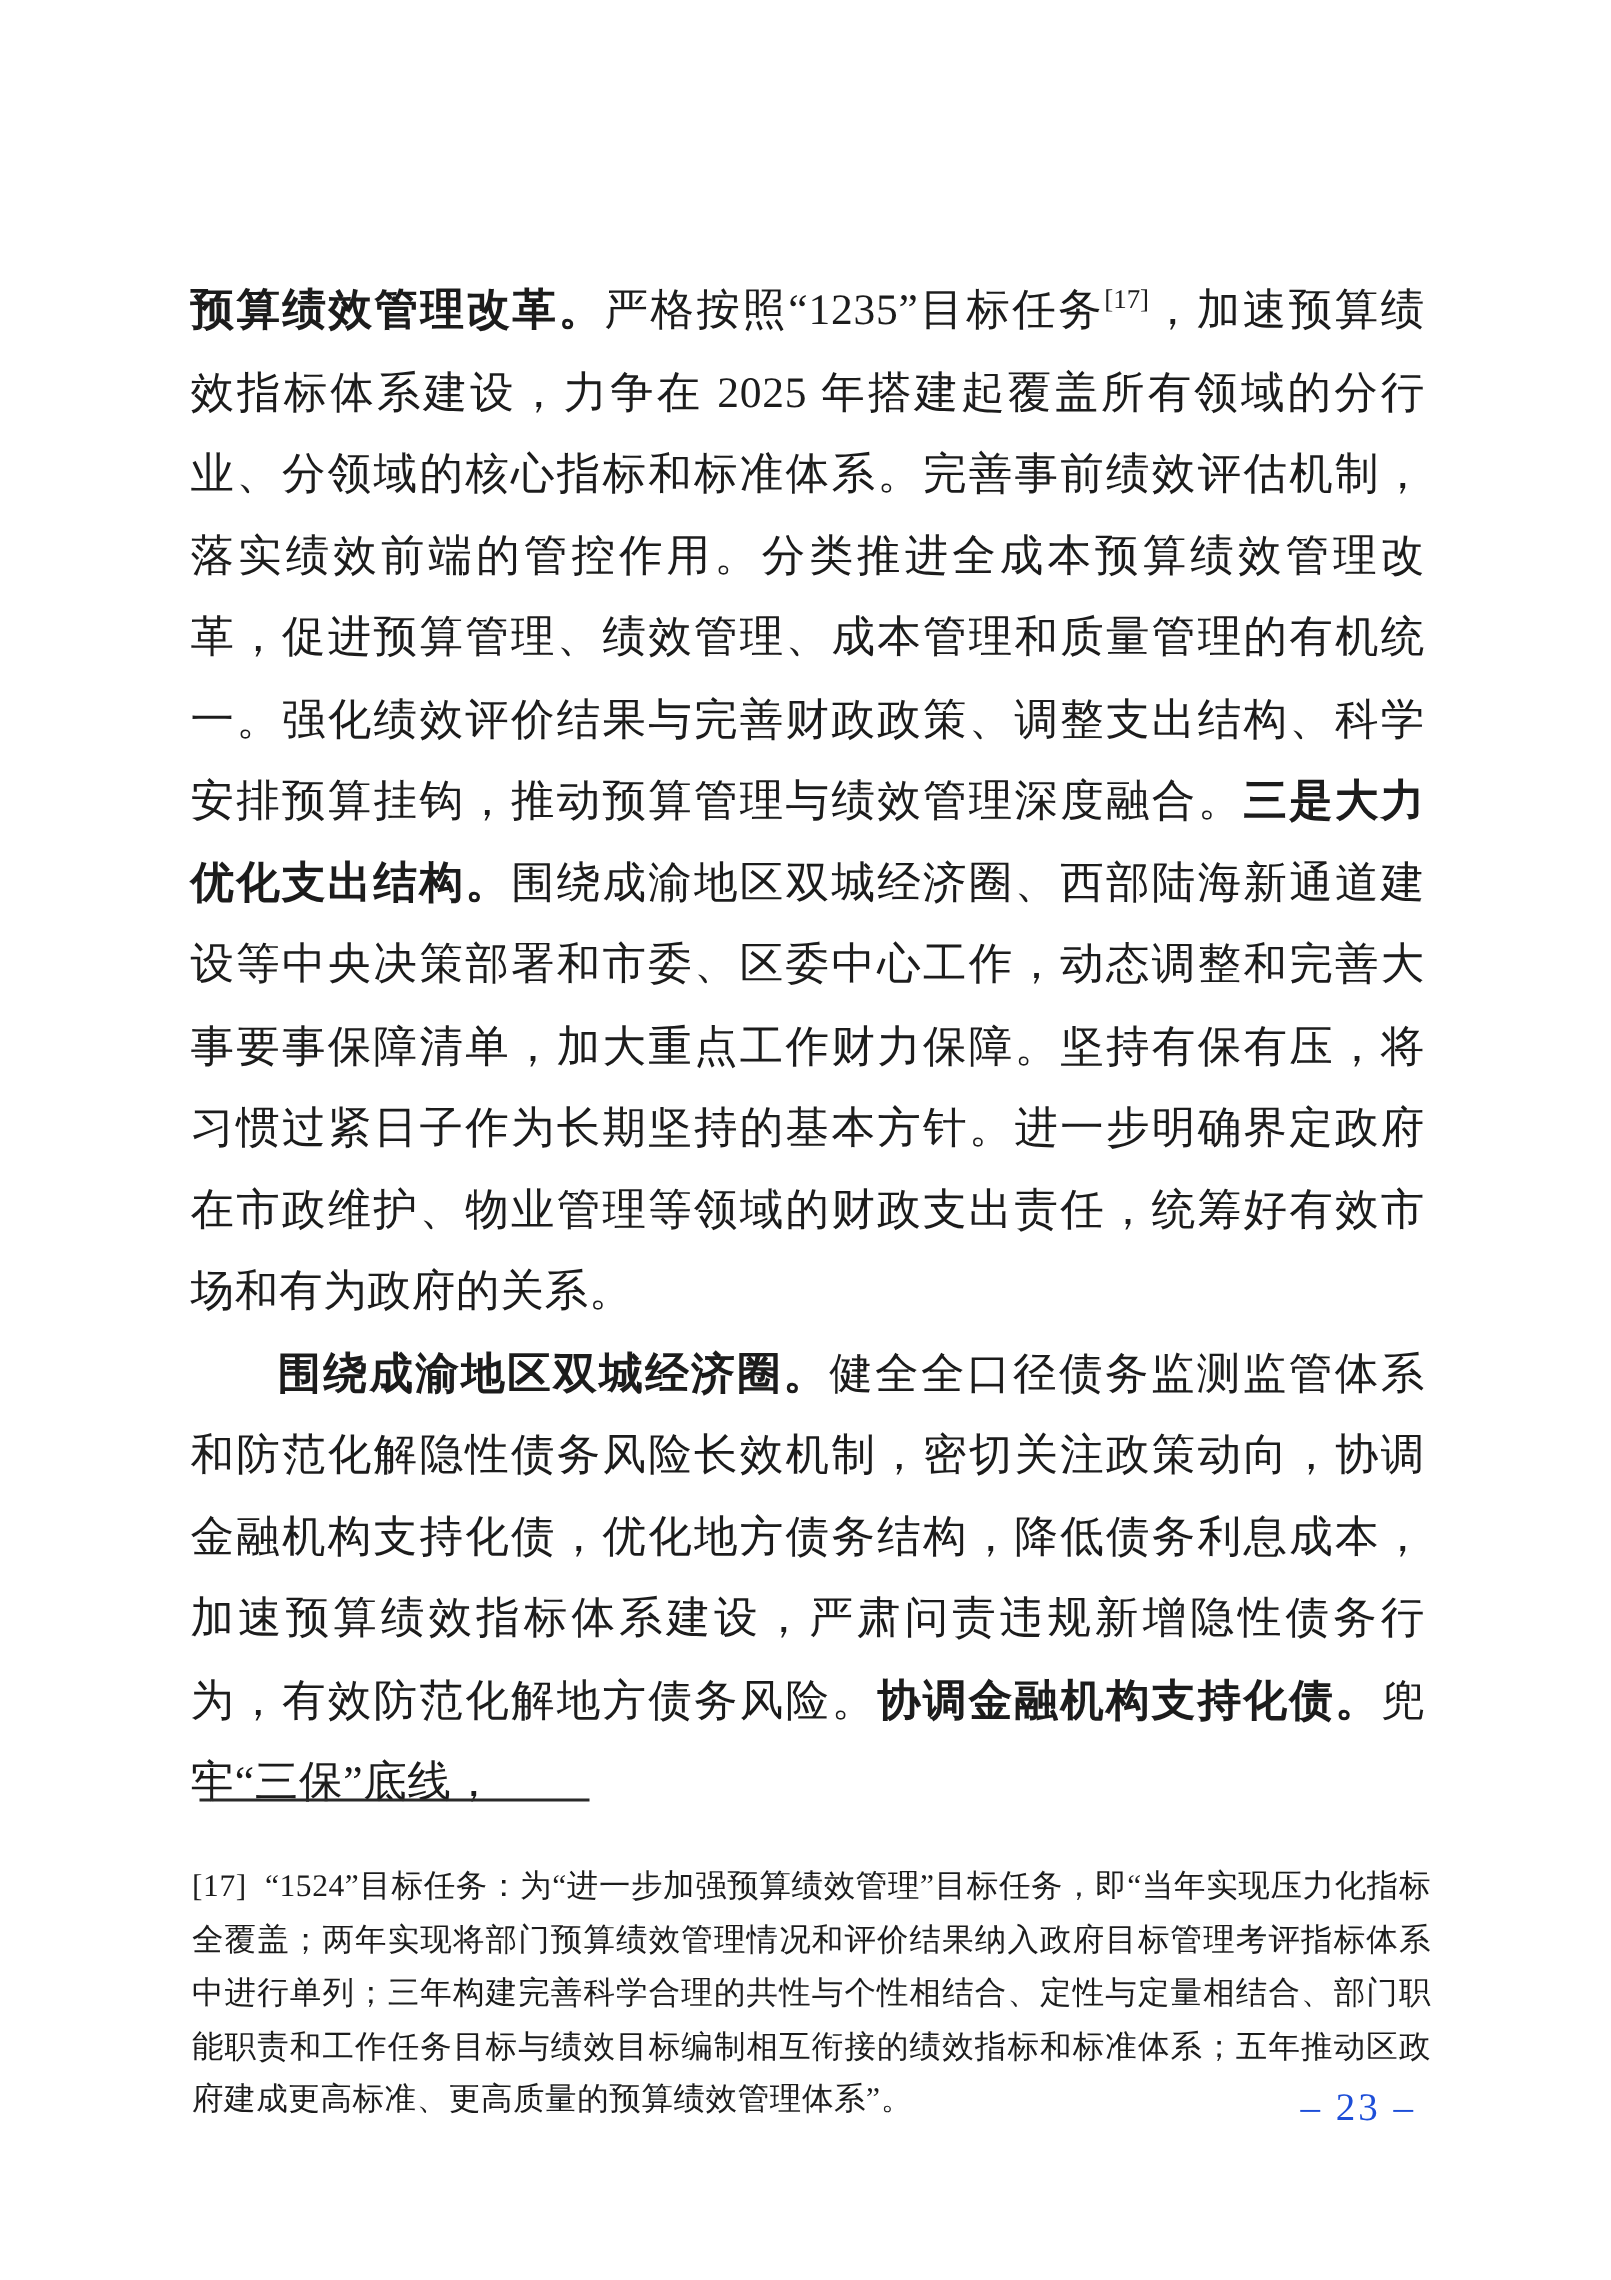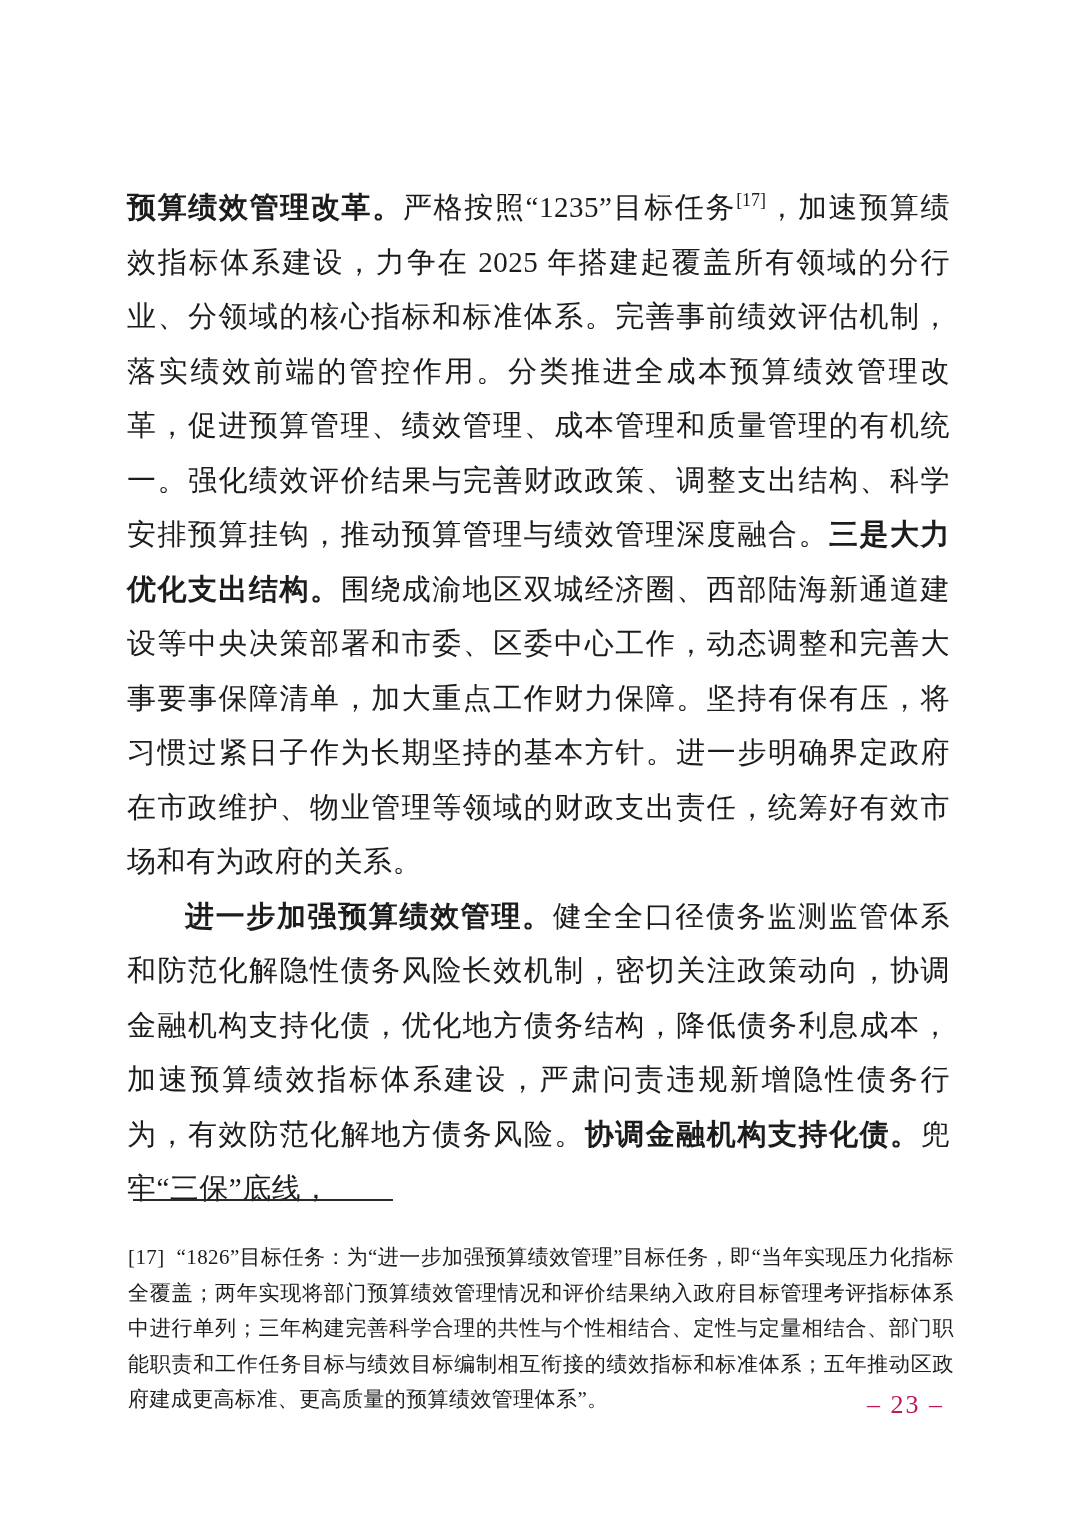--- a/index.html
+++ b/index.html
@@ -66,43 +66,43 @@
   }
   .footnote .fn-marker {
     margin-right: 12px;
   }
   .page-number {
     position: absolute;
     top: 1390px;
     right: 130px;
     font-size: 26px;
     letter-spacing: 2px;
-    color: #be185d;
+    color: #1d4ed8;
     text-align: center;
   }
 </style>
 </head>
 <body>
 
 <div class="page">
 
   <div class="content">
 
     <p>
       <span class="b">预算绩效管理改革。</span><span>严格按照“1235”目标任务</span><sup class="fn-ref">[17]</sup><span>，加速预算绩效指标体系建设，力争在 2025 年搭建起覆盖所有领域的分行业、分领域的核心指标和标准体系。完善事前绩效评估机制，落实绩效前端的管控作用。分类推进全成本预算绩效管理改革，促进预算管理、绩效管理、成本管理和质量管理的有机统一。强化绩效评价结果与完善财政政策、调整支出结构、科学安排预算挂钩，推动预算管理与绩效管理深度融合。</span><span class="b">三是大力优化支出结构。</span><span>围绕成渝地区双城经济圈、西部陆海新通道建设等中央决策部署和市委、区委中心工作，动态调整和完善大事要事保障清单，加大重点工作财力保障。坚持有保有压，将习惯过紧日子作为长期坚持的基本方针。进一步明确界定政府在市政维护、物业管理等领域的财政支出责任，统筹好有效市场和有为政府的关系。</span>
     </p>
 
 
     <p class="indent">
-      <span class="b">进一步加强预算绩效管理。</span><span>健全全口径债务监测监管体系和防范化解隐性债务风险长效机制，密切关注政策动向，协调金融机构支持化债，优化地方债务结构，降低债务利息成本，加速预算绩效指标体系建设，严肃问责违规新增隐性债务行为，有效防范化解地方债务风险。</span><span class="b">协调金融机构支持化债。</span><span>兜牢“三保”底线，</span>
+      <span class="b">围绕成渝地区双城经济圈。</span><span>健全全口径债务监测监管体系和防范化解隐性债务风险长效机制，密切关注政策动向，协调金融机构支持化债，优化地方债务结构，降低债务利息成本，加速预算绩效指标体系建设，严肃问责违规新增隐性债务行为，有效防范化解地方债务风险。</span><span class="b">协调金融机构支持化债。</span><span>兜牢“三保”底线，</span>
     </p>
 
   </div>
 
   <div class="footnote-sep"></div>
 
   <p class="footnote">
-    <span class="fn-marker">[17]</span><span>“1826”目标任务：为“进一步加强预算绩效管理”目标任务，即“当年实现压力化指标全覆盖；两年实现将部门预算绩效管理情况和评价结果纳入政府目标管理考评指标体系中进行单列；三年构建完善科学合理的共性与个性相结合、定性与定量相结合、部门职能职责和工作任务目标与绩效目标编制相互衔接的绩效指标和标准体系；五年推动区政府建成更高标准、更高质量的预算绩效管理体系”。</span>
+    <span class="fn-marker">[17]</span><span>“1524”目标任务：为“进一步加强预算绩效管理”目标任务，即“当年实现压力化指标全覆盖；两年实现将部门预算绩效管理情况和评价结果纳入政府目标管理考评指标体系中进行单列；三年构建完善科学合理的共性与个性相结合、定性与定量相结合、部门职能职责和工作任务目标与绩效目标编制相互衔接的绩效指标和标准体系；五年推动区政府建成更高标准、更高质量的预算绩效管理体系”。</span>
   </p>
 
   <div class="page-number">– 23 –</div>
 
 </div>
 
 </body></html>

